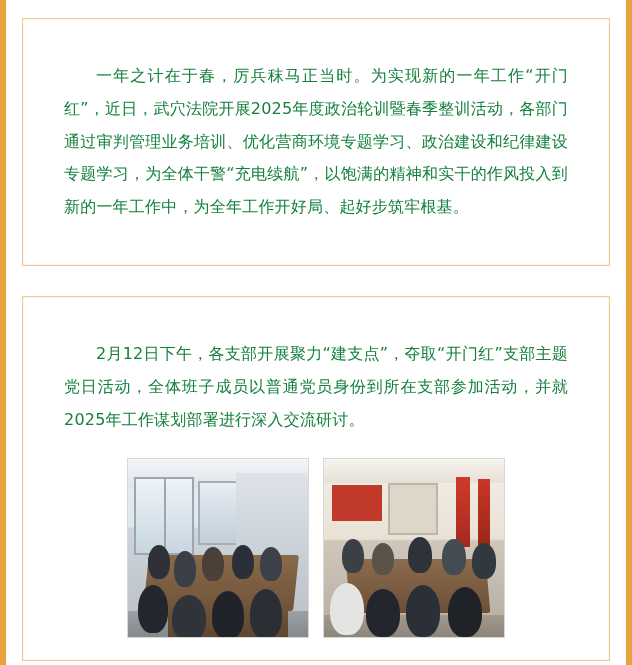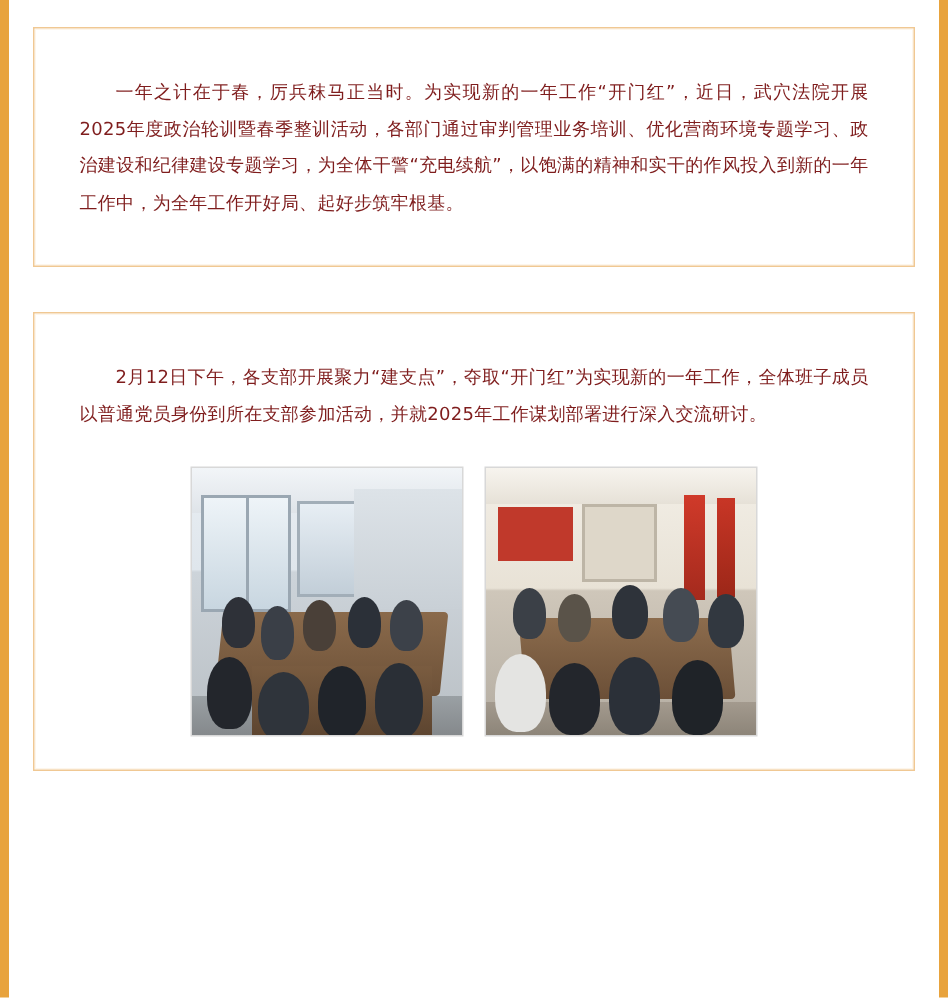--- a/index.html
+++ b/index.html
@@ -32,27 +32,27 @@
     box-shadow: 0 0 0 1px #fdf6ec inset;
     padding: 26px 26px 22px 26px;
     box-sizing: border-box;
     margin-bottom: 30px;
   }
   .card.first {
     padding-bottom: 26px;
   }
   .para {
     font-family: "DejaVu Sans", "Liberation Sans", sans-serif;
-    font-size: 12px;
+    font-size: 16px;
     line-height: 2.05;
-    color: #7f1d1d;
+    color: #15803d;
     text-align: justify;
     text-justify: inter-ideograph;
     text-indent: 2em;
-    margin: 4px;
+    margin: 15px;
     letter-spacing: 0.2px;
   }
   .photos {
     display: flex;
     gap: 14px;
     justify-content: center;
     margin-top: 22px;
   }
   .photo {
     width: 180px;
@@ -146,21 +146,21 @@
 <body>
 
 <div class="page">
   <div class="inner">
 
     <div class="card first">
       <p class="para">一年之计在于春，厉兵秣马正当时。为实现新的一年工作“开门红”，近日，武穴法院开展2025年度政治轮训暨春季整训活动，各部门通过审判管理业务培训、优化营商环境专题学习、政治建设和纪律建设专题学习，为全体干警“充电续航”，以饱满的精神和实干的作风投入到新的一年工作中，为全年工作开好局、起好步筑牢根基。</p>
     </div>
 
     <div class="card">
-      <p class="para">2月12日下午，各支部开展聚力“建支点”，夺取“开门红”为实现新的一年工作，全体班子成员以普通党员身份到所在支部参加活动，并就2025年工作谋划部署进行深入交流研讨。</p>
+      <p class="para">2月12日下午，各支部开展聚力“建支点”，夺取“开门红”支部主题党日活动，全体班子成员以普通党员身份到所在支部参加活动，并就2025年工作谋划部署进行深入交流研讨。</p>
 
       <div class="photos">
 
         <div class="photo ph1">
           <div class="ceiling"></div>
           <div class="win"></div>
           <div class="win2"></div>
           <div class="wall"></div>
           <div class="floor"></div>
           <div class="table"></div>

